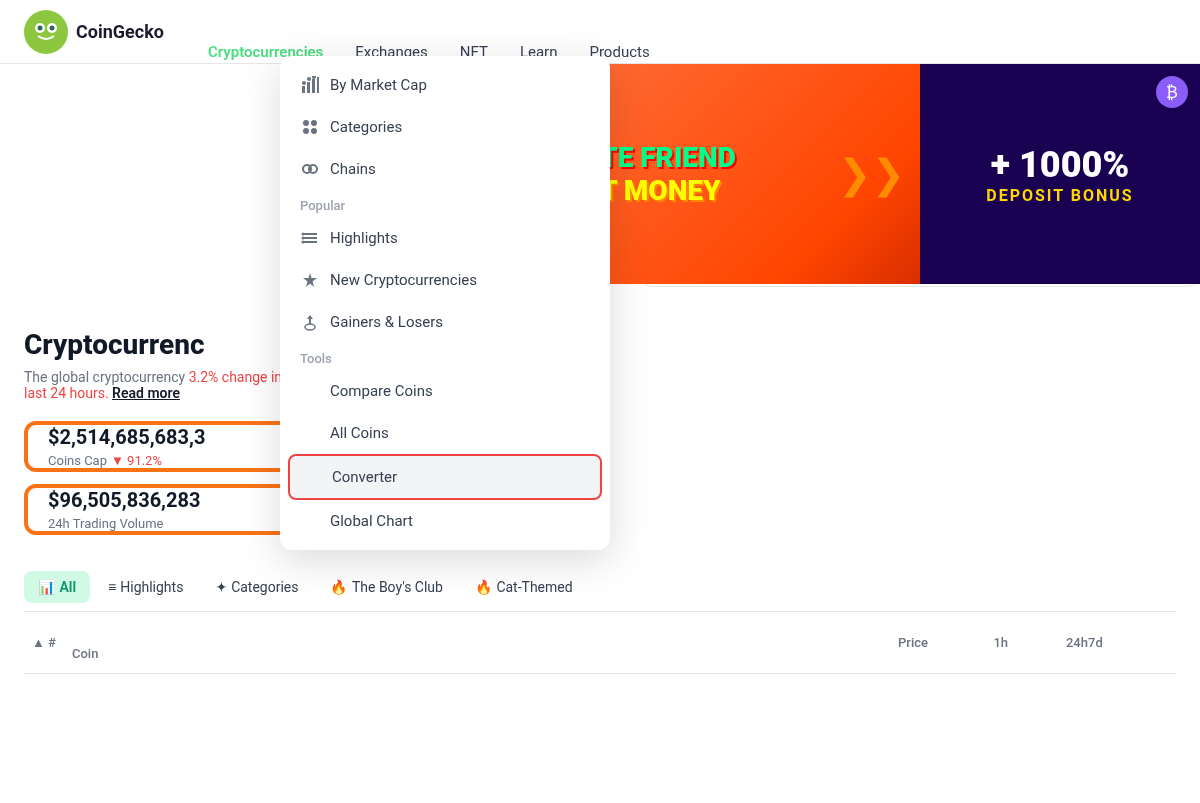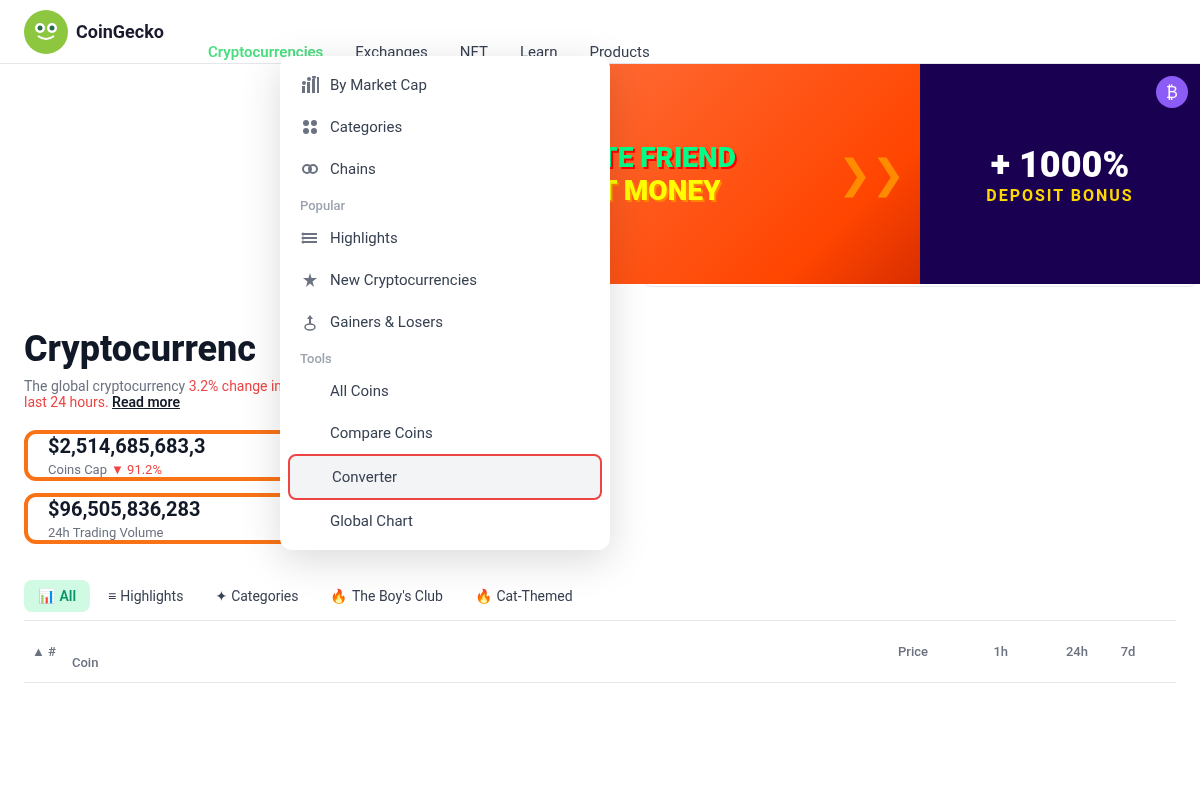--- a/index.html
+++ b/index.html
@@ -111,21 +111,21 @@
       color: #ffd700;
       letter-spacing: 2px;
     }
 
     
     .page-content {
       padding: 24px 24px 0;
       position: relative;
     }
     .page-title {
-      font-size: 36px;
+      font-size: 28px;
       font-weight: 800;
       color: #111827;
       margin-bottom: 8px;
     }
     .page-subtitle {
       font-size: 14px;
       color: #6b7280;
       margin-bottom: 20px;
     }
     .page-subtitle a { color: #111827; font-weight: 600; text-decoration: underline; }
@@ -260,21 +260,21 @@
       border-bottom: 1px solid #e5e7eb;
       font-size: 13px;
       color: #6b7280;
       font-weight: 500;
     }
     .col-rank { width: 40px; }
     .col-name { flex: 1; margin-top: 22px; }
     .col-price { width: 120px; text-align: right; }
     .col-1h { width: 80px; text-align: right; }
     .col-24h { width: 80px; text-align: right; }
-    .col-7d { width: 80px; text-align: center; }
+    .col-7d { width: 80px; text-align: left; }
 
     
     .dropdown-overlay {
       position: absolute;
       top: 56px;
       left: 280px;
       width: 330px;
       background: #fff;
       border-radius: 12px;
       box-shadow: 0 10px 40px rgba(0,0,0,0.15);
@@ -540,26 +540,26 @@
         <ellipse cx="9" cy="14" rx="5" ry="3" stroke="#6b7280" stroke-width="1.5" fill="none"></ellipse>
       </svg>
     </span>
     <span>Gainers &amp; Losers</span>
   </div>
 
   <div class="dropdown-section-label">Tools</div>
 
   <div class="dropdown-item">
     <span class="dropdown-icon"></span>
+    <span>Compare Coins</span>
+  </div>
+
+  <div class="dropdown-item">
+    <span class="dropdown-icon"></span>
     <span>All Coins</span>
-  </div>
-
-  <div class="dropdown-item">
-    <span class="dropdown-icon"></span>
-    <span>Compare Coins</span>
   </div>
 
   <div class="dropdown-item highlighted">
     <span class="dropdown-icon"></span>
     <span>Converter</span>
   </div>
 
   <div class="dropdown-item">
     <span class="dropdown-icon"></span>
     <span>Global Chart</span>

